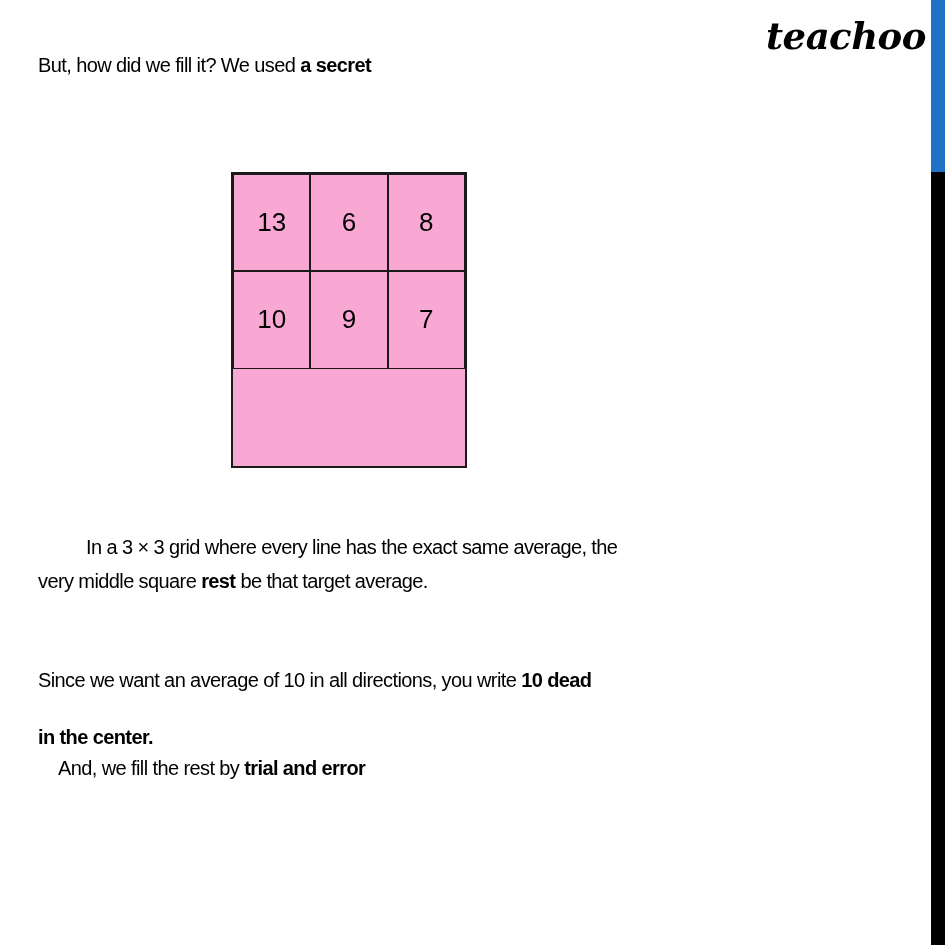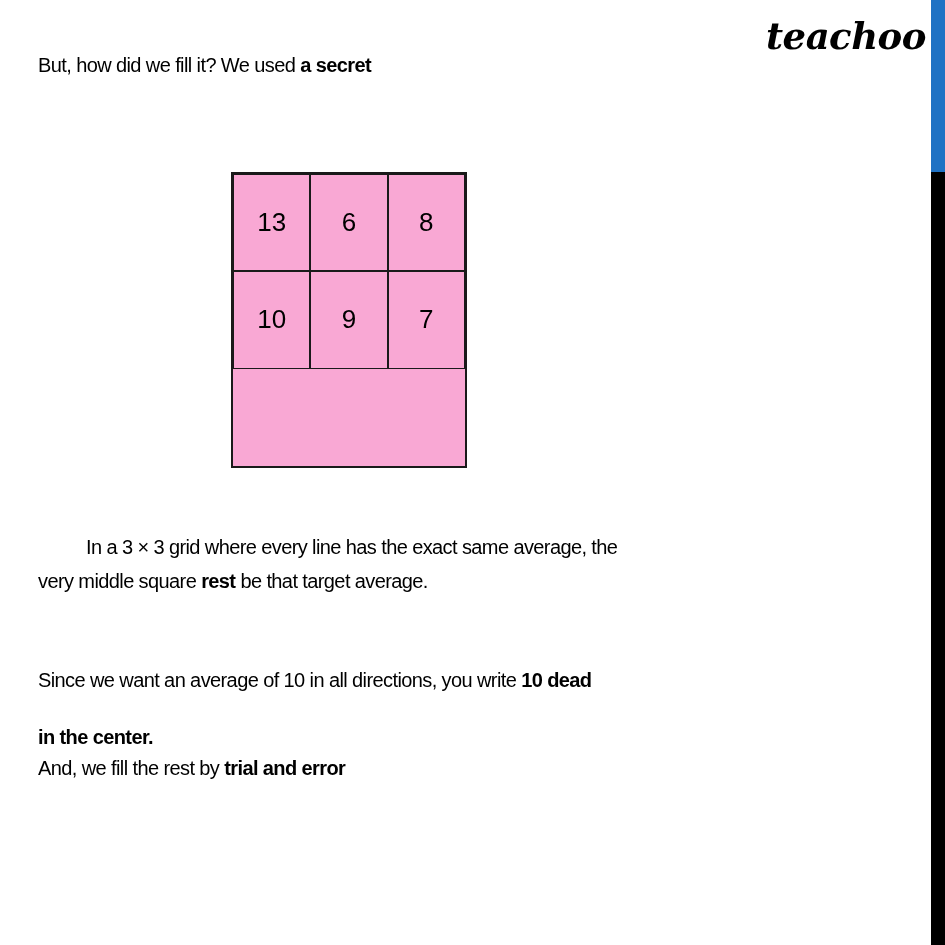--- a/index.html
+++ b/index.html
@@ -57,15 +57,15 @@
   <span>very middle square </span><b>rest</b><span> be that target average.</span>
 </div>
 
 <div class="line" style="top:630px;margin-top:35px;">
   <span>Since we want an average of 10 in all directions, you write </span><b>10 dead</b>
 </div>
 <div class="line" style="top:688px;margin-top:34px;">
   <b>in the center.</b>
 </div>
 
-<div class="line" style="top:753px;">
+<div class="line" style="top:753px;margin-left:20px;">
   <span>And, we fill the rest by </span><b>trial and error</b>
 </div>
 
 </body></html>

